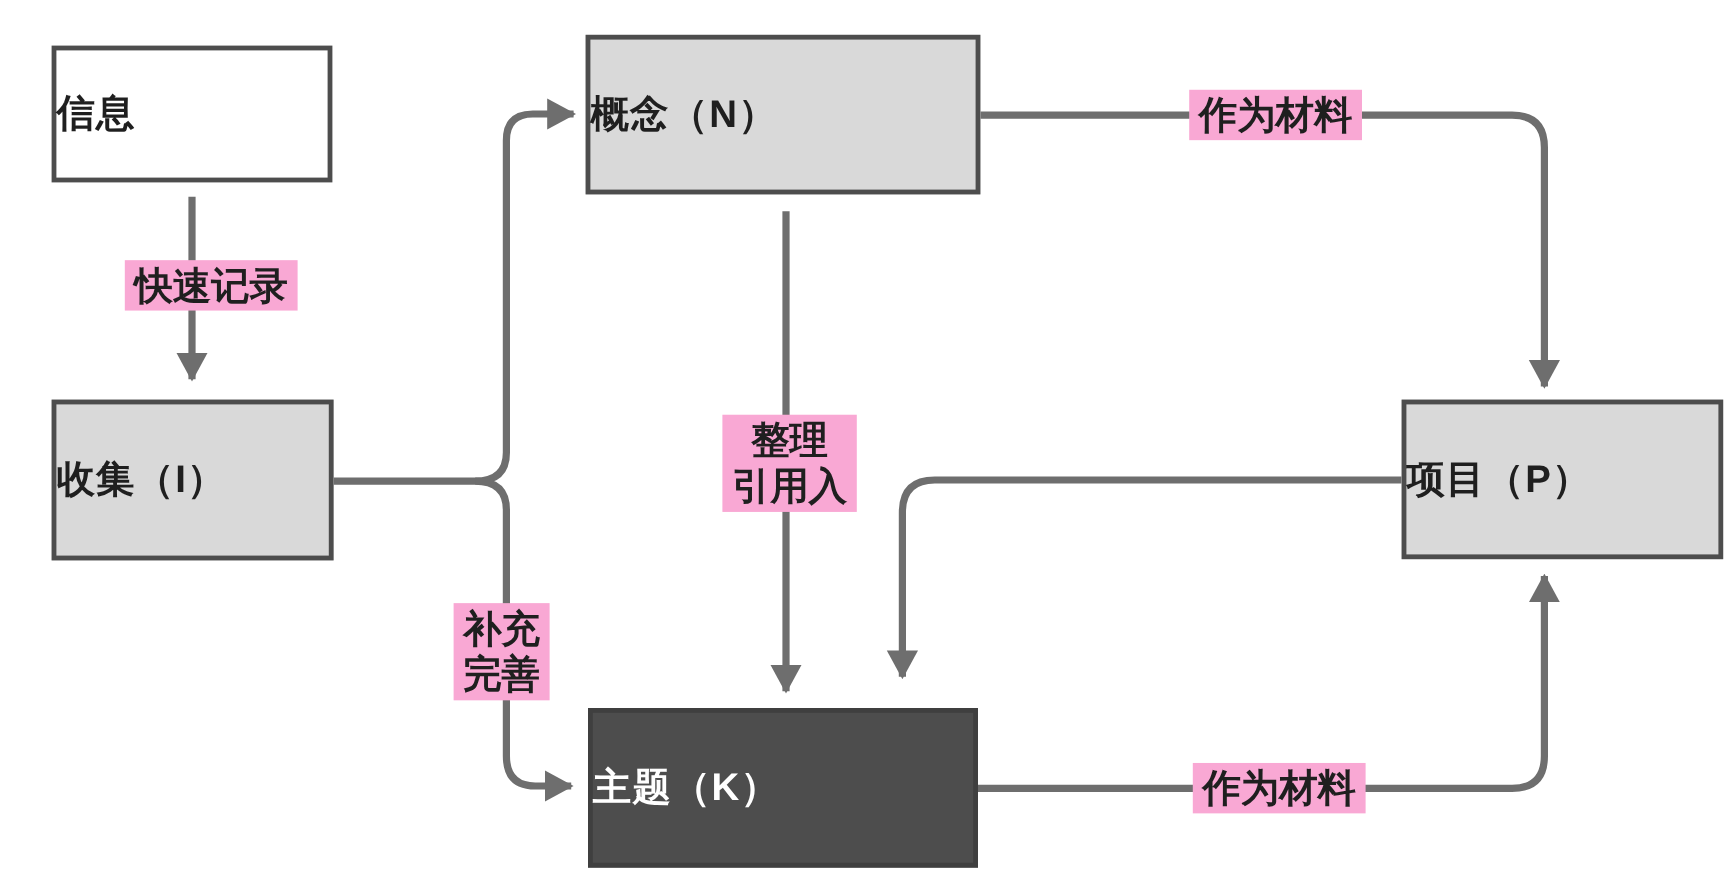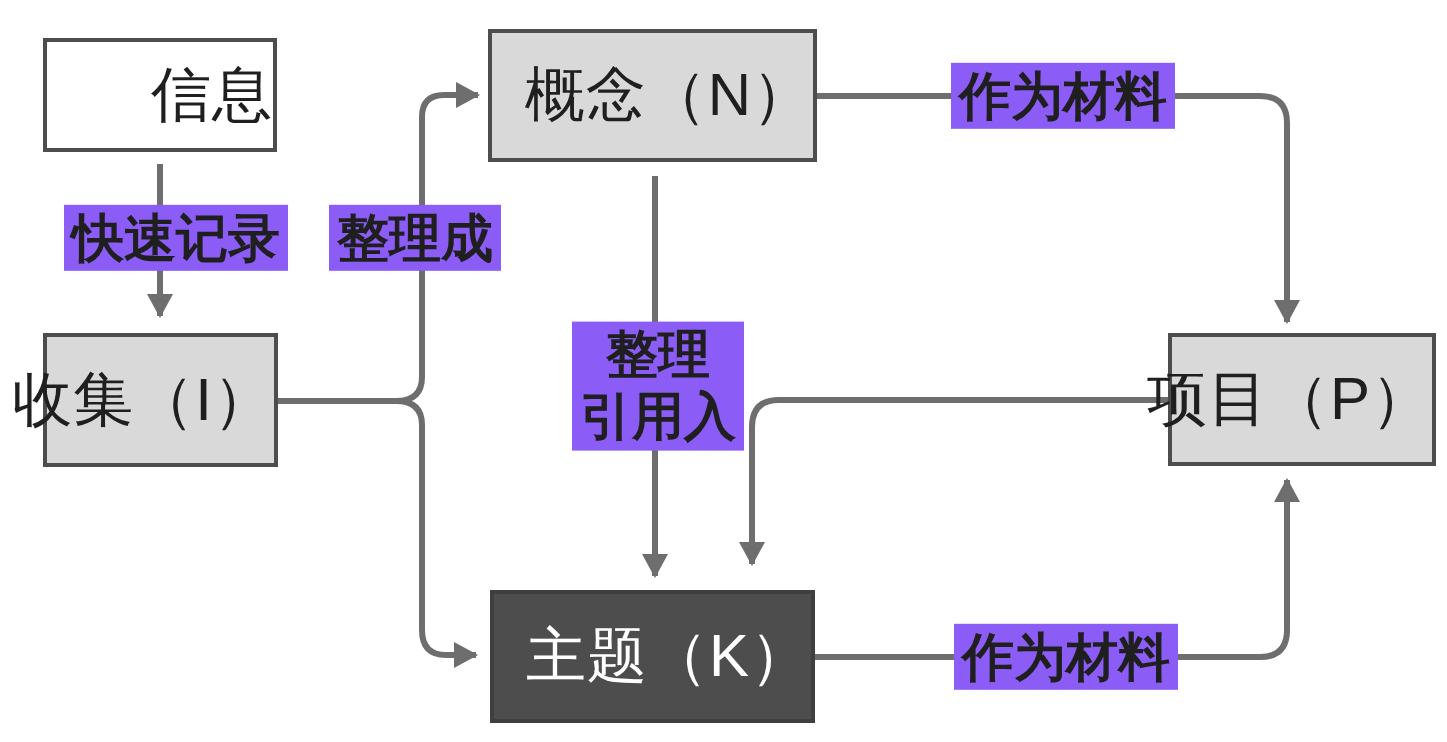--- a/index.html
+++ b/index.html
@@ -20,49 +20,48 @@
     left: 0; top: 0;
     width: 1447px;
     height: 742px;
     z-index: 1;
   }
   .node {
     position: absolute;
     z-index: 2;
     display: flex;
     align-items: center;
-    justify-content: flex-end;
+    justify-content: flex-start;
     box-sizing: border-box;
     border: 4px solid #4d4d4d;
     background: #d9d9d9;
     color: #1f1f1f;
-    font-size: 60px;
-    font-weight: normal;
+    font-size: 32px;
+    font-weight: bold;
     letter-spacing: 1px;
     white-space: nowrap;
   }
   .node.white { background: #ffffff; }
   .node.dark {
     background: #4d4d4d;
     border-color: #3f3f3f;
     color: #ffffff;
-    padding-left: 33px;
   }
   .node-info    { left: 43px;   top: 38px;  width: 234px; height: 114px; }
   .node-collect { left: 43px;   top: 333px; width: 235px; height: 134px; }
   .node-concept { left: 488px;  top: 29px;  width: 329px; height: 133px; }
   .node-project { left: 1168px; top: 333px; width: 268px; height: 133px; }
   .node-topic   { left: 490px;  top: 590px; width: 325px; height: 133px; }
   .edge-label {
     position: absolute;
     z-index: 3;
     transform: translate(-50%, -50%);
-    background: #8b5cf6;
+    background: #f9a8d4;
     color: #1f1f1f;
-    font-size: 52px;
+    font-size: 32px;
     font-weight: bold;
     line-height: 1.2;
     text-align: center;
     white-space: pre-line;
     padding: 2px 8px;
   }
   .lbl-quick   { left: 176px;  top: 238px; }
   .lbl-zlc     { left: 415px;  top: 238px; }
   .lbl-zwc-top { left: 1063px; top: 96px;  }
   .lbl-zly     { left: 658px;  top: 386px; font-family: Liberation Serif, serif; }
@@ -107,24 +106,25 @@
   <div class="node node-project">
     <span>项目（P）</span>
   </div>
 
   <div class="node dark node-topic">
     <span>主题（K）</span>
   </div>
 
   <div class="edge-label lbl-quick">快速记录</div>
 
-  <div class="edge-label lbl-zlc">整理成</div>
 
   <div class="edge-label lbl-zwc-top">作为材料</div>
 
   <div class="edge-label lbl-zly">整理
 引用入</div>
 
+  <div class="edge-label lbl-bc">补充
+完善</div>
 
 
   <div class="edge-label lbl-zwc-bot">作为材料</div>
 
 </div>
 
 </body></html>

